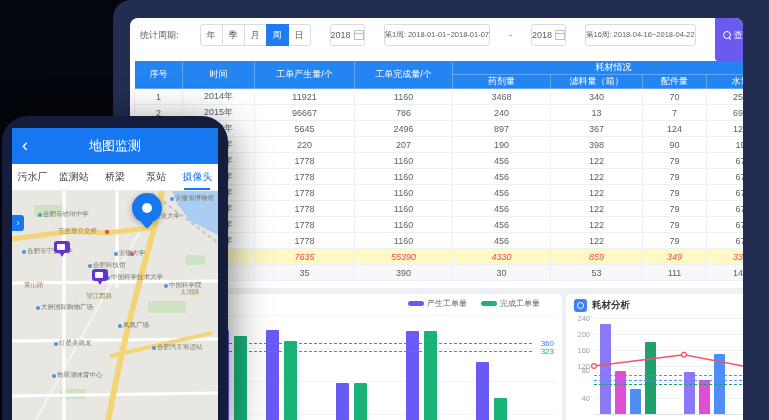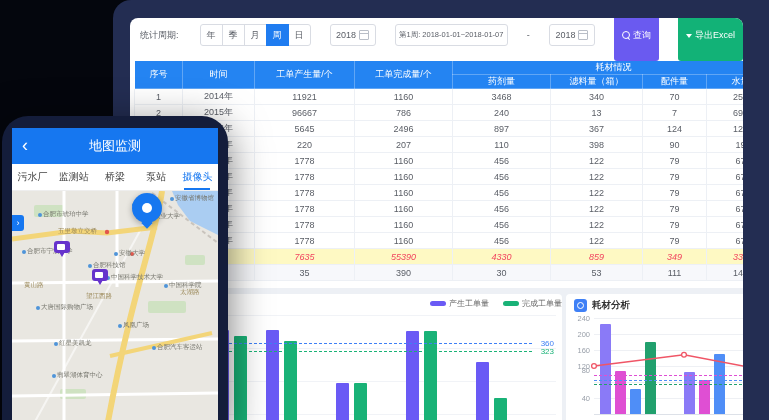--- a/index.html
+++ b/index.html
@@ -37,21 +37,21 @@
   table{border-collapse:collapse;table-layout:fixed;width:640px;font-size:9px;}
   thead th{background:#2484f2;color:#fff;font-weight:normal;border:1px solid rgba(255,255,255,.28);height:13px;padding:0;}
   tbody td{border:1px solid #edf0f5;color:#5a5e66;text-align:center;height:15px;padding:0;background:#fff;}
   tr.total td{color:#f1445f;background:#fef9c3;font-style:italic;}
   tr.avg td{background:#f7f8fb;}
   
   .charts{position:absolute;left:0;top:270px;width:613px;height:132px;background:#edf0f5;}
   .panel{position:absolute;top:6px;height:126px;background:#fff;border-radius:4px 4px 0 0;}
   .panel.left{left:8px;width:424px;}
   .panel.right{left:436px;width:220px;}
-  .lgd{position:absolute;top:4px;right:0;display:flex;gap:14px;align-items:center;font-size:8px;color:#666;}
+  .lgd{position:absolute;top:4px;right:22px;display:flex;gap:14px;align-items:center;font-size:8px;color:#666;}
   .lgd .pill{width:16px;height:5px;border-radius:3px;display:inline-block;margin-right:3px;vertical-align:middle;}
   .gridline{position:absolute;left:6px;right:6px;border-top:1px solid #f1f3f7;}
   .vbar{position:absolute;bottom:0;width:13px;border-radius:1px 1px 0 0;}
   .refline{position:absolute;left:6px;right:30px;border-top:1px dashed;}
   .reflab{position:absolute;right:8px;font-size:8px;}
   .rtitle{position:absolute;left:8px;top:5px;display:flex;align-items:center;gap:5px;font-size:9.5px;color:#333;font-weight:bold;}
   .ricon{width:13px;height:13px;background:#3f80f6;border-radius:3px;position:relative;}
   .ricon:after{content:"";position:absolute;left:3px;top:3px;width:5px;height:5px;border:1.5px solid #fff;border-radius:50%;}
   .ytick{position:absolute;width:22px;text-align:right;font-size:7.5px;color:#9aa0aa;}
   .hgrid{position:absolute;left:28px;right:4px;border-top:1px solid #eef0f4;}
@@ -103,20 +103,23 @@
       <span class="calic"></span>
     </div>
     <div class="inp week">
       <span>第1周: 2018-01-01~2018-01-07</span>
     </div>
     <span>-</span>
     <div class="inp year">
       <span>2018</span>
       <span class="calic"></span>
     </div>
+    <div class="inp week">
+      <span>第16周: 2018-04-16~2018-04-22</span>
+    </div>
     <div class="btn query">
       <span class="mag"></span>
       <span>查询</span>
     </div>
     <div class="btn excel">
       <span class="dlic"></span>
       <span>导出Excel</span>
     </div>
   </div>
 
@@ -176,21 +179,21 @@
             <td>897</td>
             <td>367</td>
             <td>124</td>
             <td>129</td>
           </tr>
           <tr>
             <td>4</td>
             <td>2017年</td>
             <td>220</td>
             <td>207</td>
-            <td>110</td>
+            <td>190</td>
             <td>398</td>
             <td>90</td>
             <td>19</td>
           </tr>
           <tr>
             <td>5</td>
             <td>2018年</td>
             <td>1778</td>
             <td>1160</td>
             <td>456</td>

